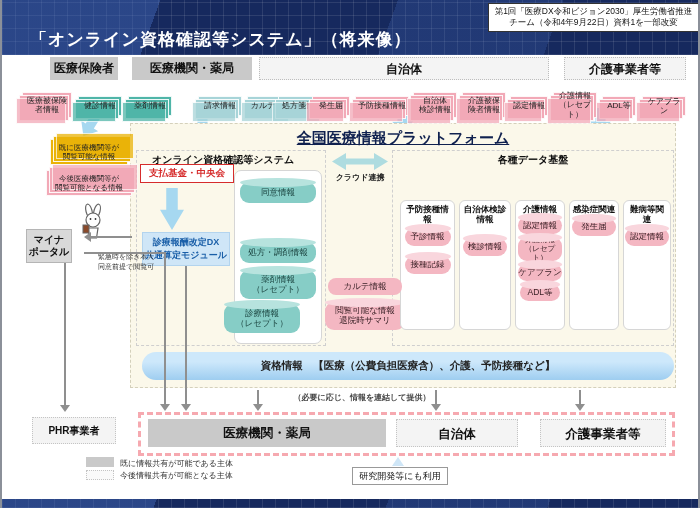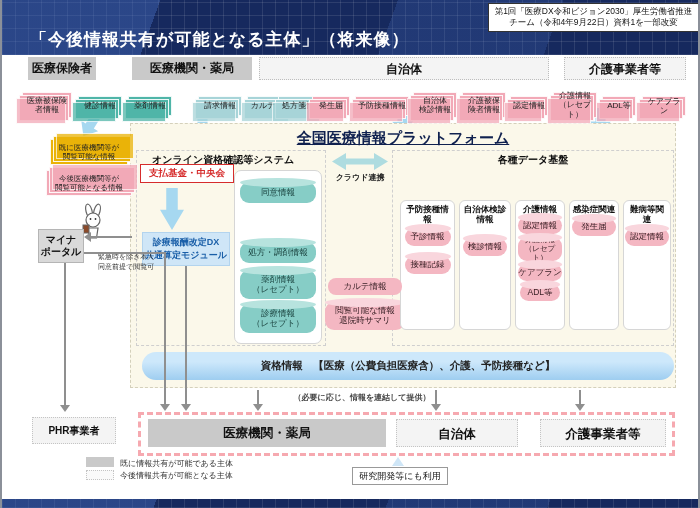--- a/index.html
+++ b/index.html
@@ -99,40 +99,40 @@
   .legend-text { position:absolute; font-size:8px; color:#333; }
   .research { position:absolute; left:350px; top:467px; width:96px; height:18px; background:#fff; border:1px solid #999;
               font-size:9px; text-align:center; line-height:16px; color:#111; z-index:3; }
 
   
   .lcard { position:absolute; z-index:3; text-align:center; font-size:7.5px; line-height:1.25; color:#222;
            display:flex; align-items:center; justify-content:center; border:1px solid rgba(255,255,255,.9); }
   .lcard::before,.lcard::after { content:""; position:absolute; inset:-1px; z-index:-1; background:inherit;
            border:1px solid rgba(255,255,255,.9); }
   .lcard::before { transform:translate(3px,-3px); } .lcard::after { transform:translate(6px,-6px); opacity:.75; }
-  .myna { position:absolute; left:36px; top:229px; width:46px; height:34px; background:#d9d9d9; border:1px solid #b5b5b5;
+  .myna { position:absolute; left:24px; top:229px; width:46px; height:34px; background:#d9d9d9; border:1px solid #b5b5b5;
           font-weight:bold; font-size:10px; text-align:center; display:flex; align-items:center; justify-content:center;
           line-height:1.25; color:#111; z-index:4; }
   .consent { position:absolute; left:96px; top:252px; font-size:7px; color:#333; line-height:1.4; z-index:4; }
   .small-note { position:absolute; font-size:8px; color:#444; z-index:2;font-weight:bold; }
 </style>
 </head>
 <body>
 
 <div class="page">
 
   <div class="header navy">
-    <div class="main-title">「今後情報共有が可能となる主体」（将来像）</div>
+    <div class="main-title">「オンライン資格確認等システム」（将来像）</div>
     <div class="note-box">
       <div>第1回「医療DX令和ビジョン2030」厚生労働省推進</div>
       <div>チーム（令和4年9月22日）資料1を一部改変</div>
     </div>
   </div>
 
-  <div class="sec solid" style="left:26px;width:68px;">医療保険者</div>
+  <div class="sec solid" style="left:48px;width:68px;">医療保険者</div>
   <div class="sec solid" style="left:130px;width:120px;">医療機関・薬局</div>
   <div class="sec dot" style="left:257px;width:290px;">自治体</div>
   <div class="sec dot" style="left:562px;width:122px;">介護事業者等</div>
 
   <div class="tag pink h2l pre" style="left:20px;width:50px;">医療被保険者情報</div>
   <div class="tag teal h1l" style="left:76px;width:44px;">健診情報</div>
   <div class="tag teal h1l" style="left:126px;width:44px;">薬剤情報</div>
   <div class="tag aqua h1l" style="left:176px;width:44px;">請求情報</div>
   <div class="tag aqua h1l" style="left:225px;width:48px;">カルテ情報</div>
   <div class="tag aqua h1l" style="left:256px;width:48px;left:256px;">処方箋情報</div>
@@ -182,21 +182,21 @@
   <div class="payfund">支払基金・中央会</div>
   <div class="arr-down" style="left:158px;top:188px;width:24px;height:42px;z-index:2;"></div>
   <div class="module pre">診療報酬改定DX
 共通算定モジュール</div>
 
   <div class="white-box" style="left:232px;top:170px;width:88px;height:174px;"></div>
   <div class="cyl ct" style="position:absolute;left:238px;top:182px;width:76px;height:21px;">同意情報</div>
   <div class="cyl ct" style="position:absolute;left:238px;top:242px;width:76px;height:21px;">処方・調剤情報</div>
   <div class="cyl ct pre" style="position:absolute;left:238px;top:270px;width:76px;height:29px;">薬剤情報
 （レセプト）</div>
-  <div class="cyl ct pre" style="position:absolute;left:238px;top:304px;width:76px;height:29px;">診療情報
+  <div class="cyl ct pre" style="position:absolute;left:222px;top:304px;width:76px;height:29px;">診療情報
 （レセプト）</div>
 
   <div class="dbl-arrow" style="left:330px;top:153px;width:56px;height:17px;"></div>
   <div class="small-note" style="left:330px;top:172px;width:56px;text-align:center;color:#222;">クラウド連携</div>
 
   <div class="midpink" style="left:326px;top:278px;width:74px;height:17px;">カルテ情報</div>
   <div class="cyl cp pre" style="position:absolute;left:323px;top:302px;width:80px;height:28px;">閲覧可能な情報
 退院時サマリ</div>
 
   <div class="subbox" style="left:390px;top:150px;width:282px;height:196px;"></div>

